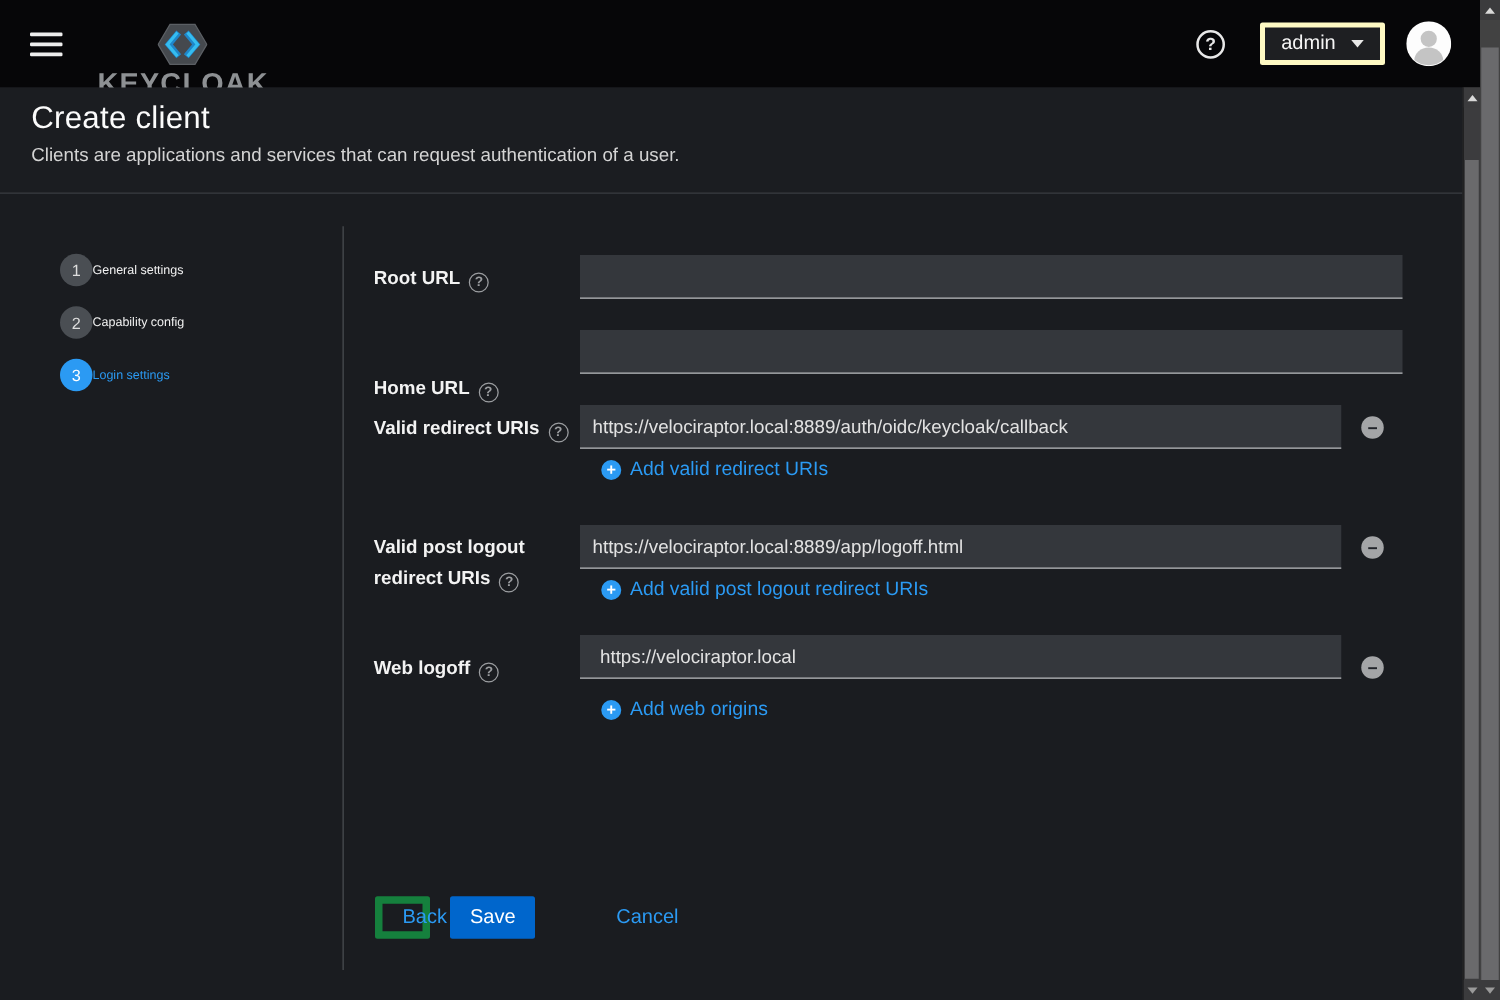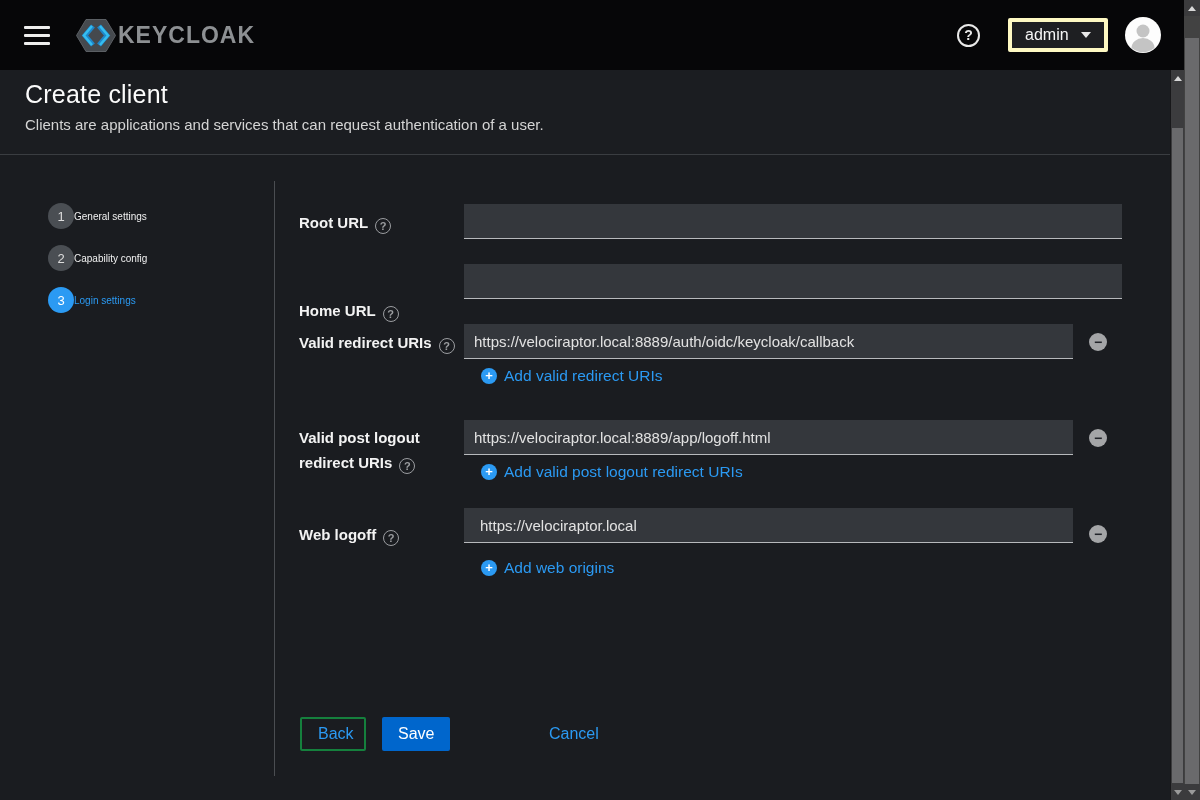--- a/index.html
+++ b/index.html
@@ -13,21 +13,21 @@
   .masthead {
     position:absolute; left:0; top:0; width:1184px; height:70px;
     background:#060608;
   }
   .hamburger {
     position:absolute; left:24px; top:26px; width:26px; height:19px;
     background:none; border:none; cursor:pointer;
     display:flex; flex-direction:column; justify-content:space-between;
   }
   .hamburger span { display:block; height:3px; background:#ededed; border-radius:1px; }
-  .brand { position:absolute; left:76px; top:18px; display:flex; align-items:center; }
+  .brand { position:absolute; left:76px; top:18px; display:flex; align-items:center;flex-direction:column; }
   .brand-text {
     font-size:23px; font-weight:700; letter-spacing:1px; color:#8d9093; margin-left:2px;
   }
   .mast-help {
     position:absolute; left:957px; top:24px; width:23px; height:23px;
     border:2px solid #e8e8e8; border-radius:50%; background:none; color:#e8e8e8;
     font-size:14px; font-weight:700; line-height:19px; text-align:center; cursor:pointer;
   }
   .user-dropdown {
     position:absolute; left:1008px; top:18px; width:100px; height:34px;
@@ -108,23 +108,23 @@
   .r2-label { top:177px; } .r2-input { top:168px; } .r2-minus { top:177px; } .r2-link { top:211px; }
   .r3-label { top:269px; } .r3-input { top:264px; } .r3-minus { top:273px; } .r3-link { top:307px; }
   .r4-label { top:369px; } .r4-input { top:352px;padding-left:16px; } .r4-minus { top:369px; } .r4-link { top:403px; }
 
   
   .actions { position:absolute; left:300px; top:561px; display:flex; align-items:center; }
   .btn {
     height:34px; border-radius:2px; font-size:16px; cursor:pointer; padding:0 16px;
     font-family:"Liberation Sans","DejaVu Sans",sans-serif;
   }
-  .btn-back { background:transparent; border:2px solid #15803d; color:#2b9af3; width:66px; margin-right:16px; }
+  .btn-back { background:transparent; border:6px solid #15803d; color:#2b9af3; width:42px; margin-right:16px; }
   .btn-save { background:#0066cc; border:none; color:#ffffff; width:68px; }
-  .btn-cancel { background:none; border:none; color:#2b9af3; margin-left:99px; font-size:16px; cursor:pointer; }
+  .btn-cancel { background:none; border:none; color:#2b9af3; margin-left:65px; font-size:16px; cursor:pointer; }
 
   
   .scrollbar { position:absolute; }
   .sb-outer { right:0; top:0; width:16px; height:800px; background:#424242; }
   .sb-inner { left:1170px; top:70px; width:14px; height:730px; background:#3c3c3e; border-left:1px solid #18181a; }
   .sb-btn {
     position:absolute; left:0; width:100%; height:16px; background:#3b3b3d;
     display:flex; align-items:center; justify-content:center;
   }
   .tri-up { width:0; height:0; border-left:4px solid transparent; border-right:4px solid transparent; border-bottom:5px solid #d8d8d8; }

